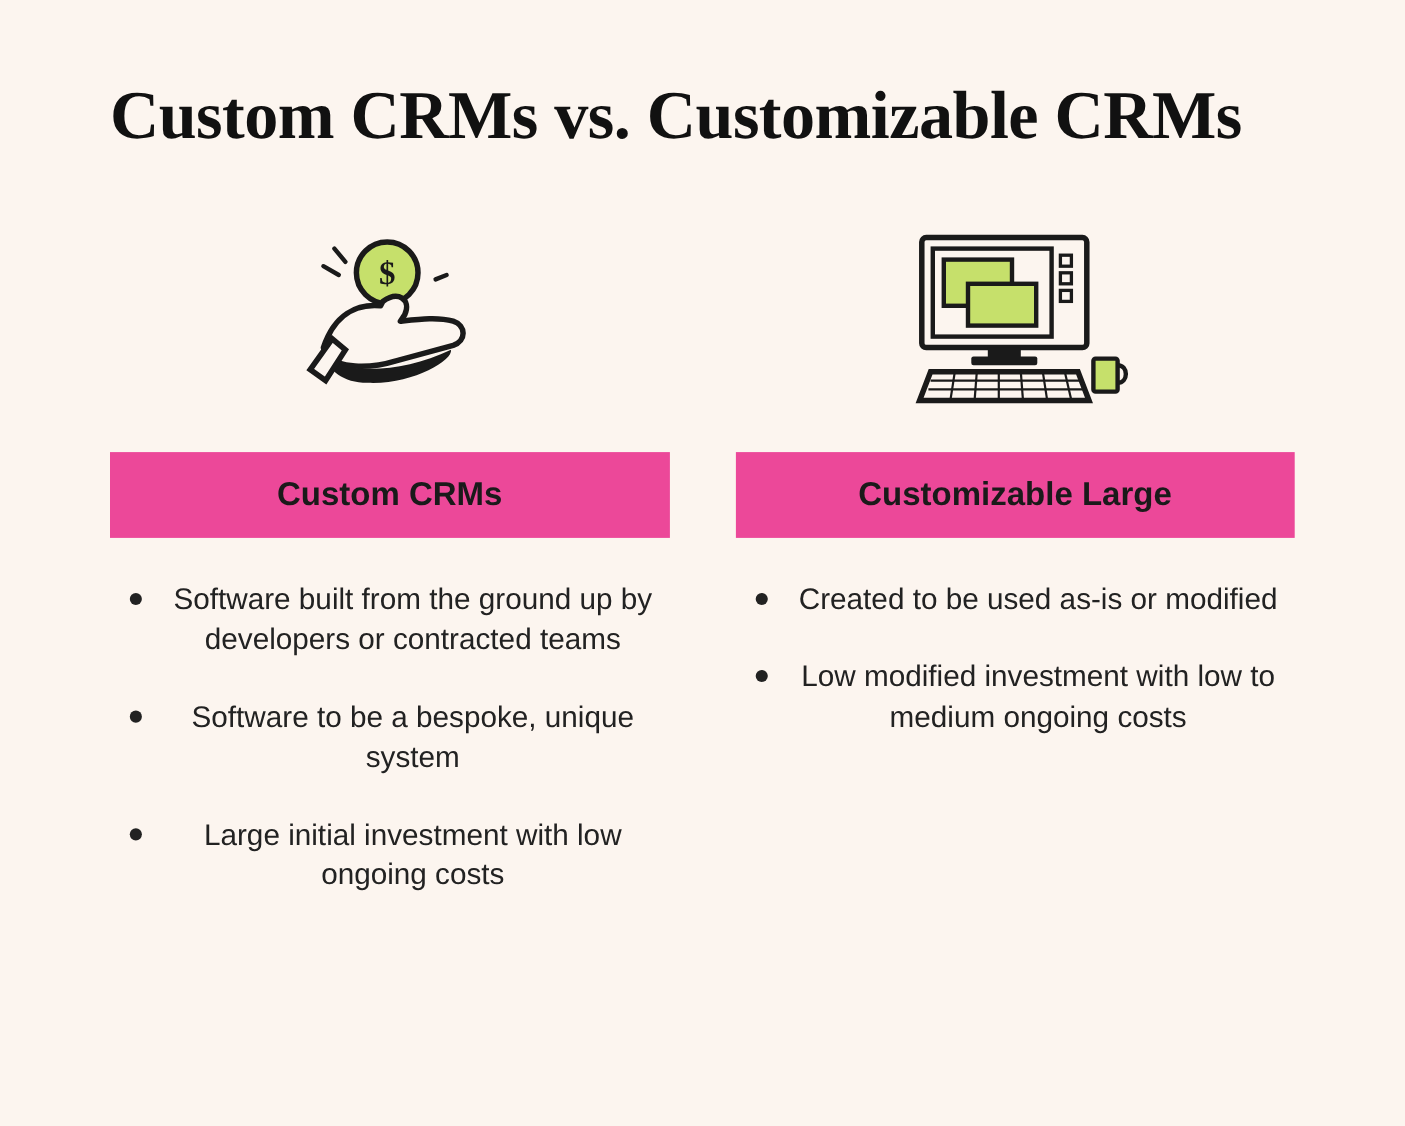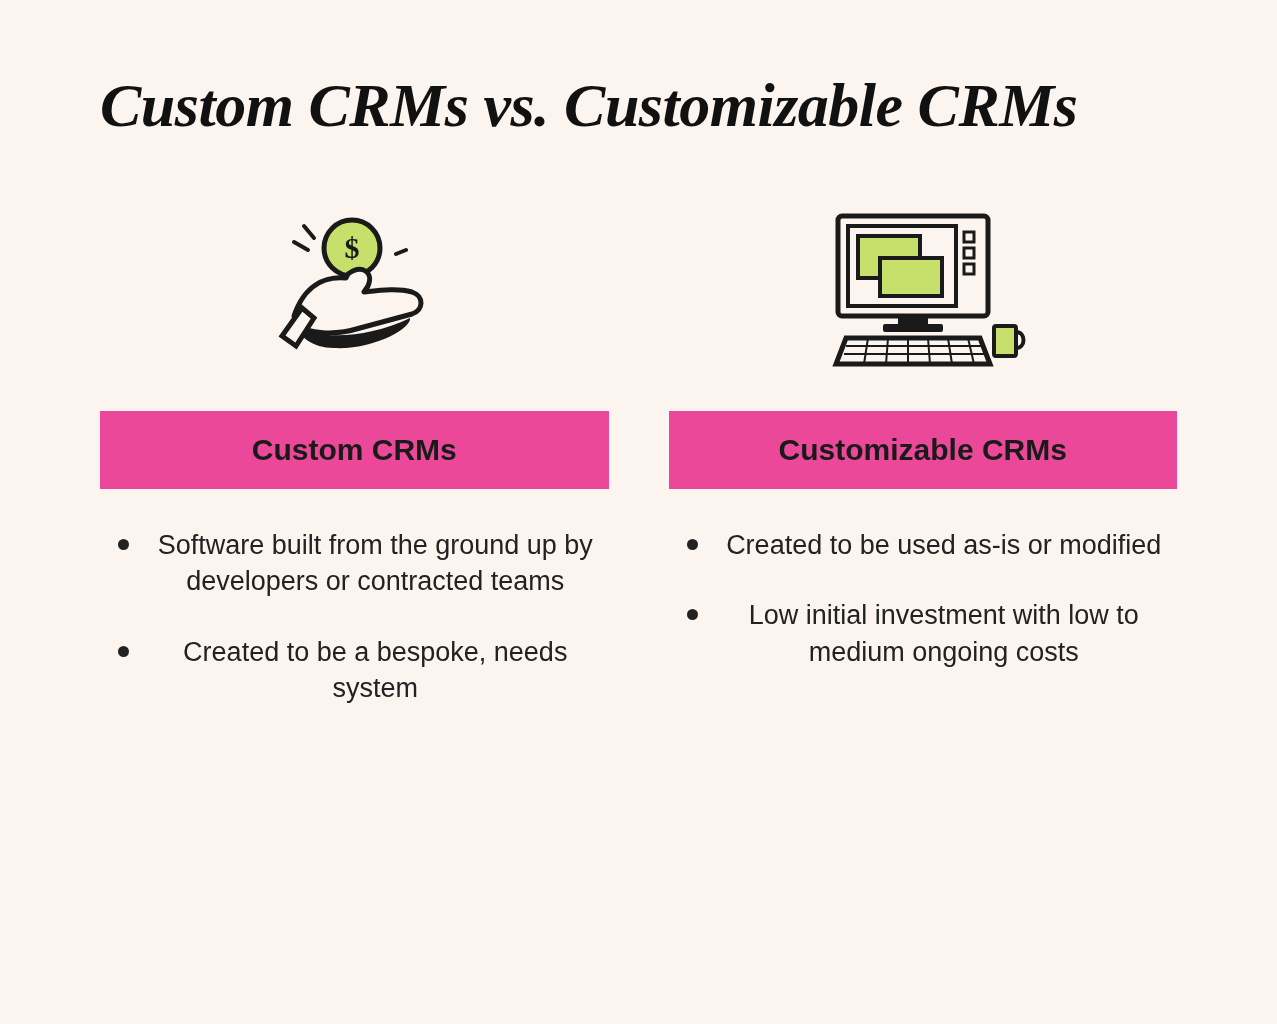--- a/index.html
+++ b/index.html
@@ -11,21 +11,20 @@
     padding: 70px 100px 60px 100px;
     color: #1a1a1a;
   }
   .page-title {
     font-family: Georgia, "Times New Roman", serif;
     font-size: 62px;
     font-weight: 700;
     letter-spacing: -0.5px;
     color: #111;
     margin-bottom: 60px;
-    font-style: italic;
   }
   .columns {
     display: flex;
     gap: 60px;
   }
   .col {
     flex: 1;
     display: flex;
     flex-direction: column;
   }
@@ -92,21 +91,22 @@
         <path d="M30 110 C 40 80, 60 70, 82 72 L 84 68 C 98 58, 110 66, 104 80 L 100 86 C 118 84, 134 82, 148 86 C 160 90, 160 104, 148 108 L 96 122 C 70 130, 44 128, 32 118 Z" fill="#fcf5ef" stroke="#1a1a1a" stroke-width="5" stroke-linejoin="round"></path>
 
         <path d="M32 118 C 50 134, 100 134, 146 112 C 148 122, 110 144, 70 142 C 48 142, 34 130, 32 118 Z" fill="#1a1a1a"></path>
 
         <path d="M18 130 L 38 102 L 50 112 L 32 140 Z" fill="#fcf5ef" stroke="#1a1a1a" stroke-width="5"></path>
       </svg>
     </div>
     <div class="col-heading">Custom CRMs</div>
     <ul class="bullets">
       <li>Software built from the ground up by developers or contracted teams</li>
-      <li>Created to be a bespoke, needs system</li>
+      <li>Software to be a bespoke, unique system</li>
+      <li>Large initial investment with low ongoing costs</li>
     </ul>
   </div>
 
   <div class="col">
     <div class="illustration-slot">
       <svg width="210" height="170" viewBox="0 0 210 170">
 
         <rect x="20" y="10" width="150" height="100" rx="4" fill="#fcf5ef" stroke="#1a1a1a" stroke-width="5"></rect>
 
         <rect x="30" y="20" width="108" height="80" fill="#fcf5ef" stroke="#1a1a1a" stroke-width="4"></rect>
@@ -130,20 +130,20 @@
           <line x1="90" y1="132" x2="90" y2="158"></line>
           <line x1="110" y1="132" x2="112" y2="158"></line>
           <line x1="130" y1="132" x2="134" y2="158"></line>
           <line x1="150" y1="132" x2="156" y2="158"></line>
         </g>
 
         <rect x="176" y="120" width="22" height="30" rx="2" fill="#c6e06b" stroke="#1a1a1a" stroke-width="4"></rect>
         <path d="M198 126 C 208 126, 208 142, 198 142" fill="none" stroke="#1a1a1a" stroke-width="4"></path>
       </svg>
     </div>
-    <div class="col-heading">Customizable CRMs</div>
+    <div class="col-heading">Customizable Large</div>
     <ul class="bullets">
       <li>Created to be used as-is or modified</li>
-      <li>Low initial investment with low to medium ongoing costs</li>
+      <li>Low modified investment with low to medium ongoing costs</li>
     </ul>
   </div>
 
 </div>
 
 </body></html>

